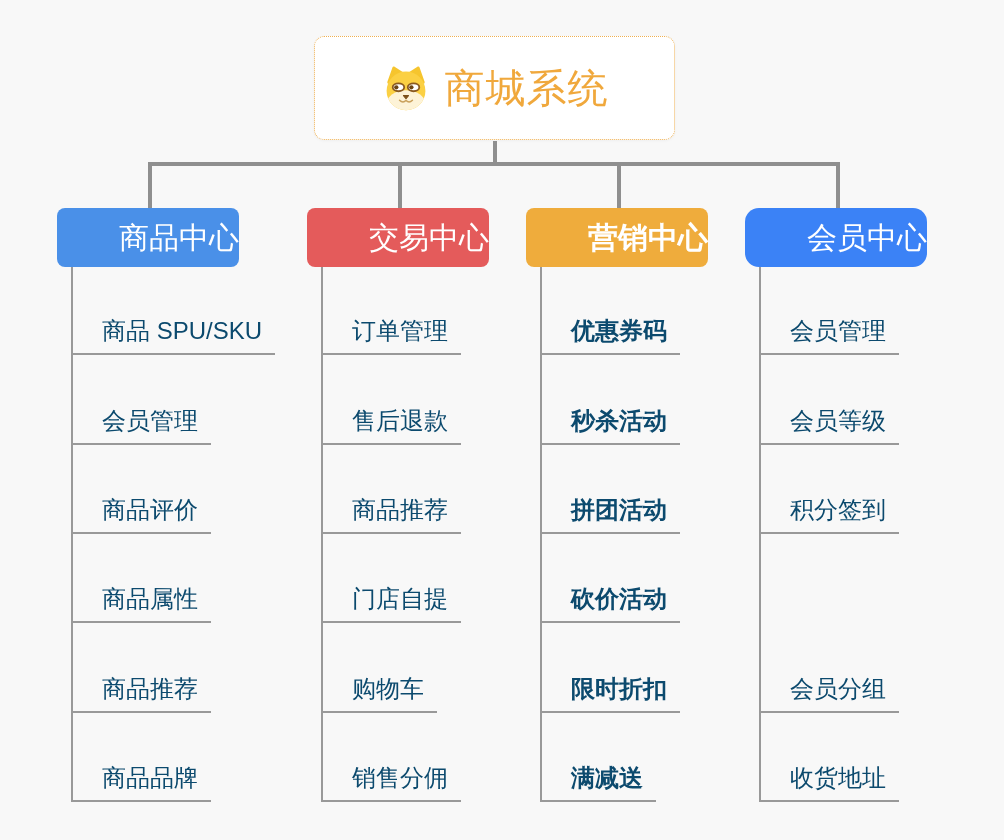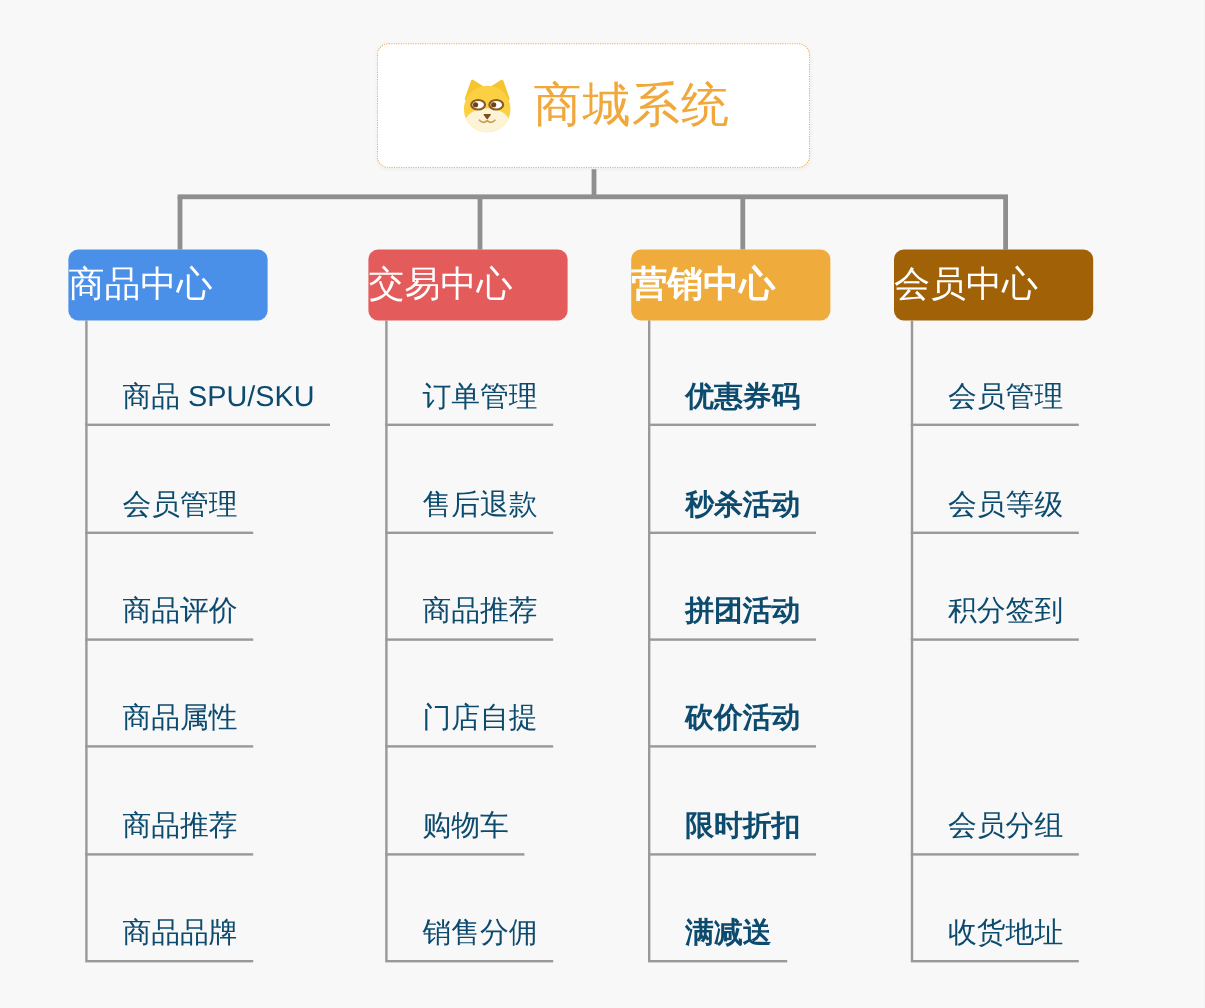--- a/index.html
+++ b/index.html
@@ -27,22 +27,22 @@
   .stem{ left:493px; top:141px; width:4px; height:22px; }
   .rail{ left:148px; top:162px; width:692px; height:4px; }
   .drop{ top:164px; width:4px; height:44px; }
   .drop1{ left:148px; } .drop2{ left:398px; } .drop3{ left:617px; } .drop4{ left:836px; }
 
   
   .column{ position:absolute; top:208px; width:230px; height:632px; }
   .col1{ left:57px; } .col2{ left:307px; } .col3{ left:526px;font-weight:bold; } .col4{ left:745px; }
 
   .topic{
-    position:absolute; left:0; top:0; width:166px; height:59px;
-    border-radius:8px; display:flex; align-items:center; justify-content:flex-start;
+    position:absolute; left:0; top:0; width:182px; height:59px;
+    border-radius:8px; display:flex; align-items:center; justify-content:flex-end;
     cursor:pointer;
   }
   .topic span{ color:#ffffff; font-size:30px; line-height:1; }
 
   .spine{ position:absolute; left:14px; top:59px; width:2px; height:533px; background:var(--spine); }
 
   .child{
     position:absolute; left:14px; white-space:nowrap;
     font-size:24px; line-height:32px; color:#0c4a6e;
     padding:0 13px 6px 31px;
@@ -118,21 +118,21 @@
     <div class="spine"></div>
     <div class="child c0">优惠券码</div>
     <div class="child c1">秒杀活动</div>
     <div class="child c2">拼团活动</div>
     <div class="child c3">砍价活动</div>
     <div class="child c4">限时折扣</div>
     <div class="child c5">满减送</div>
   </div>
 
   <div class="column col4">
-    <div class="topic" style="background-color: #a16207;">
+    <div class="topic" style="background-color: #3b82f6; border-radius: 14px;">
       <span>会员中心</span>
     </div>
     <div class="spine"></div>
     <div class="child c0">会员管理</div>
     <div class="child c1">会员等级</div>
     <div class="child c2">积分签到</div>
     <div class="child c4">会员分组</div>
     <div class="child c5">收货地址</div>
   </div>
 

